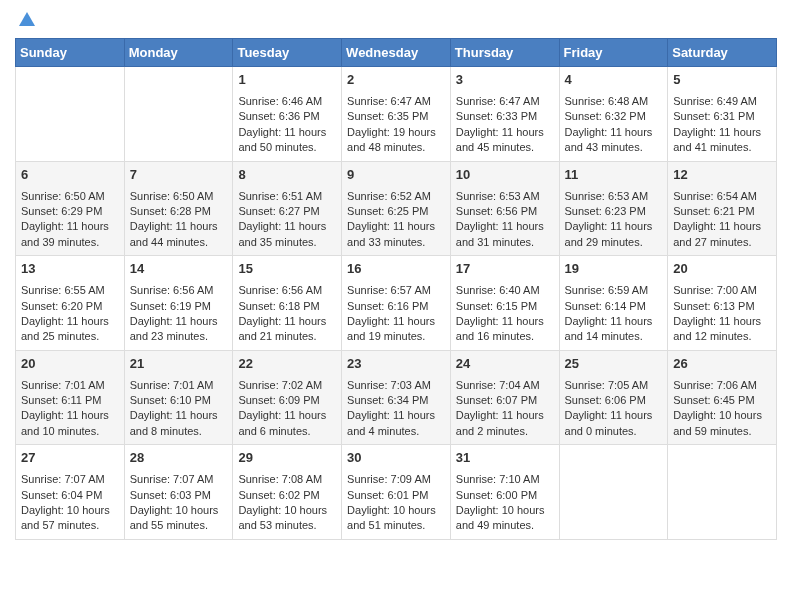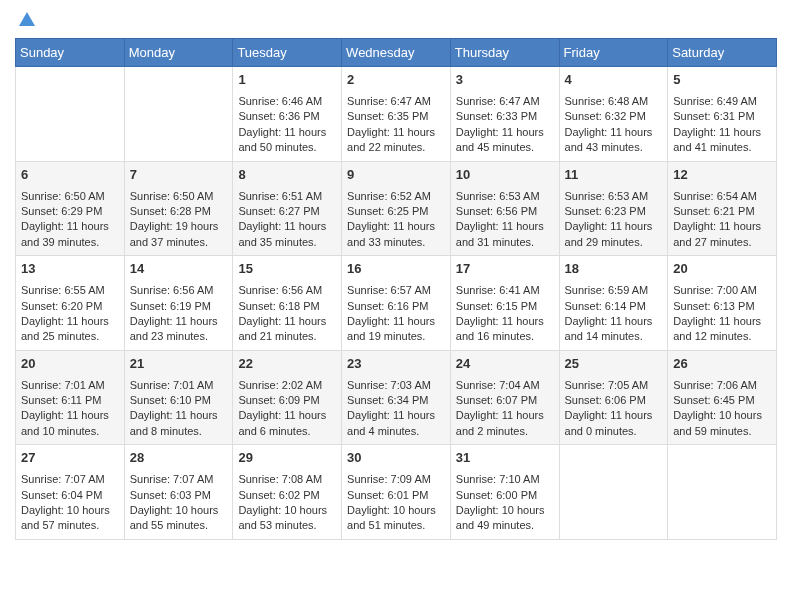--- a/index.html
+++ b/index.html
@@ -59,21 +59,21 @@
     .calendar {
       width: 100%;
       border-collapse: collapse;
       border: 1px solid #ccc;
     }
     .calendar th {
       background-color: #4a7fc1;
       color: white;
       padding: 6px 4px;
       font-size: 13px;
-      font-weight: normal;
+      font-weight: bold;
       text-align: left;
       border: 1px solid #3a6aaa;
     }
     .calendar td {
       vertical-align: top;
       padding: 5px 5px;
       font-size: 11px;
       color: #333;
       border: 1px solid #ddd;
       width: calc(100% / 7);
@@ -141,21 +141,21 @@
           <span>Sunrise: 6:46 AM</span><br>
           <span>Sunset: 6:36 PM</span><br>
           <span>Daylight: 11 hours and 50 minutes.</span>
         </div>
       </td>
           <td>
         <span class="day-number">2</span>
         <div class="day-info">
           <span>Sunrise: 6:47 AM</span><br>
           <span>Sunset: 6:35 PM</span><br>
-          <span>Daylight: 11 hours and 22 minutes.</span>
+          <span>Daylight: 19 hours and 48 minutes.</span>
         </div>
       </td>
           <td>
         <span class="day-number">3</span>
         <div class="day-info">
           <span>Sunrise: 6:47 AM</span><br>
           <span>Sunset: 6:33 PM</span><br>
           <span>Daylight: 11 hours and 45 minutes.</span>
         </div>
       </td>
@@ -183,21 +183,21 @@
           <span>Sunrise: 6:50 AM</span><br>
           <span>Sunset: 6:29 PM</span><br>
           <span>Daylight: 11 hours and 39 minutes.</span>
         </div>
       </td>
           <td>
         <span class="day-number">7</span>
         <div class="day-info">
           <span>Sunrise: 6:50 AM</span><br>
           <span>Sunset: 6:28 PM</span><br>
-          <span>Daylight: 19 hours and 37 minutes.</span>
+          <span>Daylight: 11 hours and 44 minutes.</span>
         </div>
       </td>
           <td>
         <span class="day-number">8</span>
         <div class="day-info">
           <span>Sunrise: 6:51 AM</span><br>
           <span>Sunset: 6:27 PM</span><br>
           <span>Daylight: 11 hours and 35 minutes.</span>
         </div>
       </td>
@@ -263,27 +263,27 @@
         <span class="day-number">16</span>
         <div class="day-info">
           <span>Sunrise: 6:57 AM</span><br>
           <span>Sunset: 6:16 PM</span><br>
           <span>Daylight: 11 hours and 19 minutes.</span>
         </div>
       </td>
           <td>
         <span class="day-number">17</span>
         <div class="day-info">
-          <span>Sunrise: 6:41 AM</span><br>
+          <span>Sunrise: 6:40 AM</span><br>
           <span>Sunset: 6:15 PM</span><br>
           <span>Daylight: 11 hours and 16 minutes.</span>
         </div>
       </td>
           <td>
-        <span class="day-number">18</span>
+        <span class="day-number">19</span>
         <div class="day-info">
           <span>Sunrise: 6:59 AM</span><br>
           <span>Sunset: 6:14 PM</span><br>
           <span>Daylight: 11 hours and 14 minutes.</span>
         </div>
       </td>
           <td>
         <span class="day-number">20</span>
         <div class="day-info">
           <span>Sunrise: 7:00 AM</span><br>
@@ -305,21 +305,21 @@
         <span class="day-number">21</span>
         <div class="day-info">
           <span>Sunrise: 7:01 AM</span><br>
           <span>Sunset: 6:10 PM</span><br>
           <span>Daylight: 11 hours and 8 minutes.</span>
         </div>
       </td>
           <td>
         <span class="day-number">22</span>
         <div class="day-info">
-          <span>Sunrise: 2:02 AM</span><br>
+          <span>Sunrise: 7:02 AM</span><br>
           <span>Sunset: 6:09 PM</span><br>
           <span>Daylight: 11 hours and 6 minutes.</span>
         </div>
       </td>
           <td>
         <span class="day-number">23</span>
         <div class="day-info">
           <span>Sunrise: 7:03 AM</span><br>
           <span>Sunset: 6:34 PM</span><br>
           <span>Daylight: 11 hours and 4 minutes.</span>

